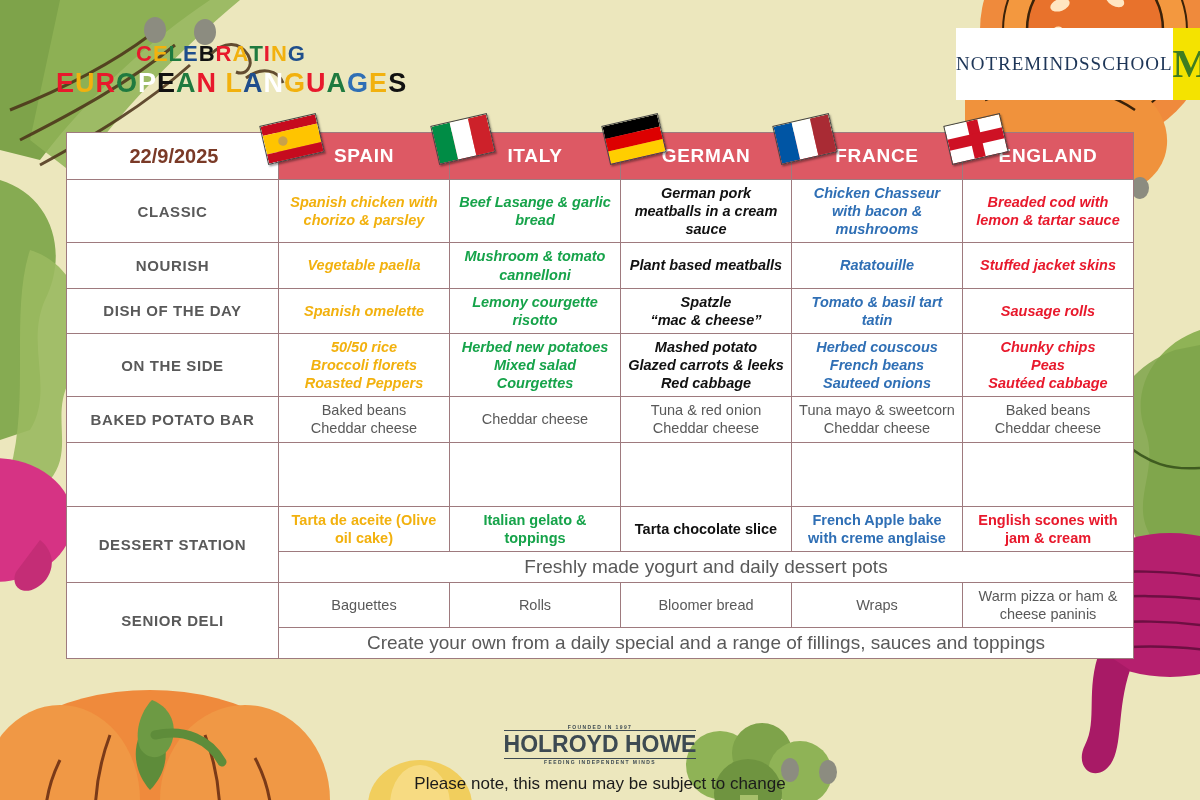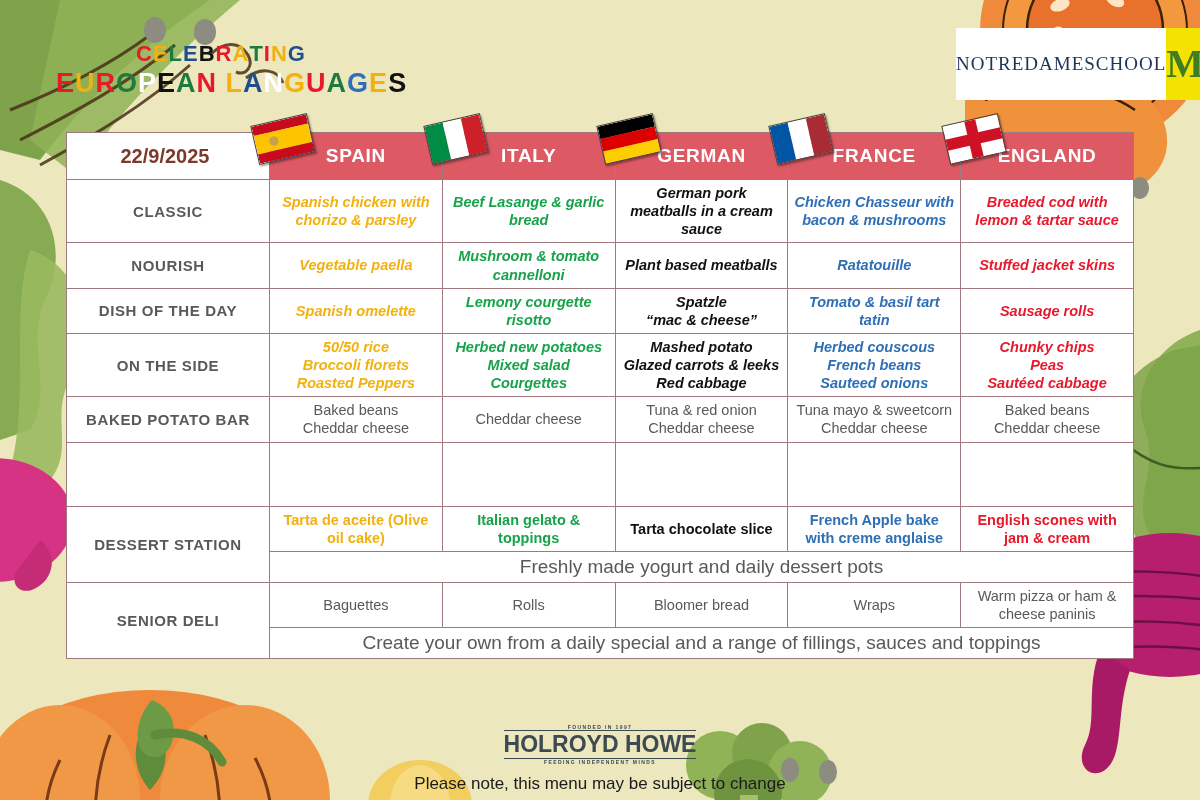--- a/index.html
+++ b/index.html
@@ -64,21 +64,21 @@
     text-align:center;vertical-align:middle;
     padding:4px 6px;
   }
   thead th{
     background:#dd5964;color:#ffffff;border:none;
     height:38px;font-size:19px;font-weight:bold;letter-spacing:.7px;
     position:relative;padding-left:34px;
   }
   thead th.datecell{
     background:transparent;color:#7a3a27;font-size:20px;font-weight:bold;
-    padding-left:0;letter-spacing:0;margin-left:20px;
+    padding-left:9px;letter-spacing:0;margin-left:20px;
   }
   .flag{
     position:absolute;left:-16px;top:-14px;width:56px;height:38px;
     transform:rotate(-13deg);
     box-shadow:1px 2px 2px rgba(0,0,0,.35);
     border:1px solid #444;overflow:hidden;
   }
 
   .rowlabel{
     font-size:15px;font-weight:bold;color:#595959;letter-spacing:.6px;
@@ -212,21 +212,21 @@
 
     <div class="celebrating">
       <div class="line l1"><span style="color: rgb(232, 25, 44);">C</span><span style="color: rgb(242, 177, 14);">E</span><span style="color: rgb(31, 122, 63);">L</span><span style="color: rgb(31, 78, 140);">E</span><span style="color: rgb(17, 17, 17);">B</span><span style="color: rgb(232, 25, 44);">R</span><span style="color: rgb(242, 177, 14);">A</span><span style="color: rgb(31, 122, 63);">T</span><span style="color: rgb(232, 25, 44);">I</span><span style="color: rgb(242, 177, 14);">N</span><span style="color: rgb(31, 78, 140);">G</span></div>
       <div class="line l2"><span style="color: rgb(232, 25, 44);">E</span><span style="color: rgb(242, 177, 14);">U</span><span style="color: rgb(232, 25, 44);">R</span><span style="color: rgb(31, 122, 63);">O</span><span style="color: rgb(255, 255, 255);">P</span><span style="color: rgb(17, 17, 17);">E</span><span style="color: rgb(31, 122, 63);">A</span><span style="color: rgb(232, 25, 44);">N</span><span>&nbsp;</span><span style="color: rgb(242, 177, 14);">L</span><span style="color: rgb(31, 78, 140);">A</span><span style="color: rgb(255, 255, 255);">N</span><span style="color: rgb(242, 177, 14);">G</span><span style="color: rgb(232, 25, 44);">U</span><span style="color: rgb(31, 122, 63);">A</span><span style="color: rgb(47, 111, 181);">G</span><span style="color: rgb(242, 177, 14);">E</span><span style="color: rgb(17, 17, 17);">S</span></div>
     </div>
 
 
     <div class="ndlogo">
       <div class="txt">
         <div>NOTRE</div>
-        <div>DAME</div>
+        <div>MINDS</div>
         <div>SCHOOL</div>
       </div>
       <div class="crest">
         <span>M</span>
       </div>
     </div>
   </div>
 
   <div class="tablewrap">
     <table class="menu">

